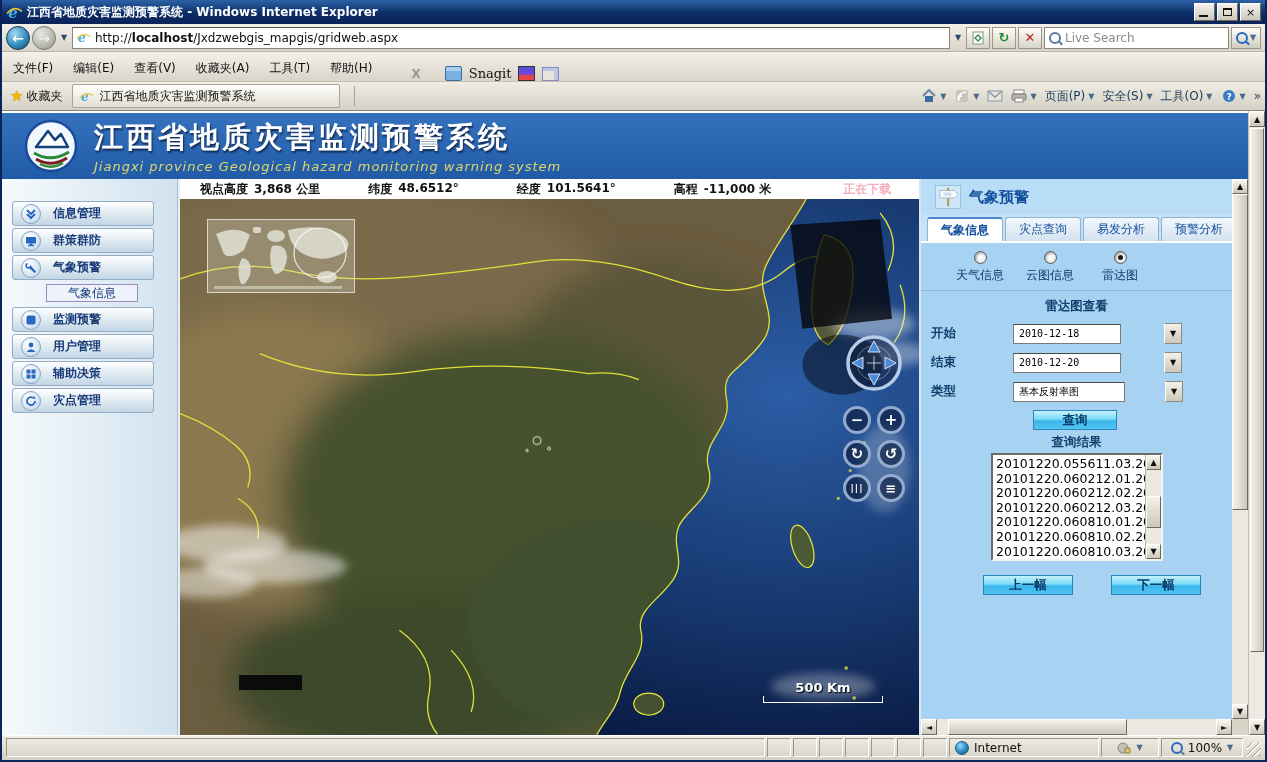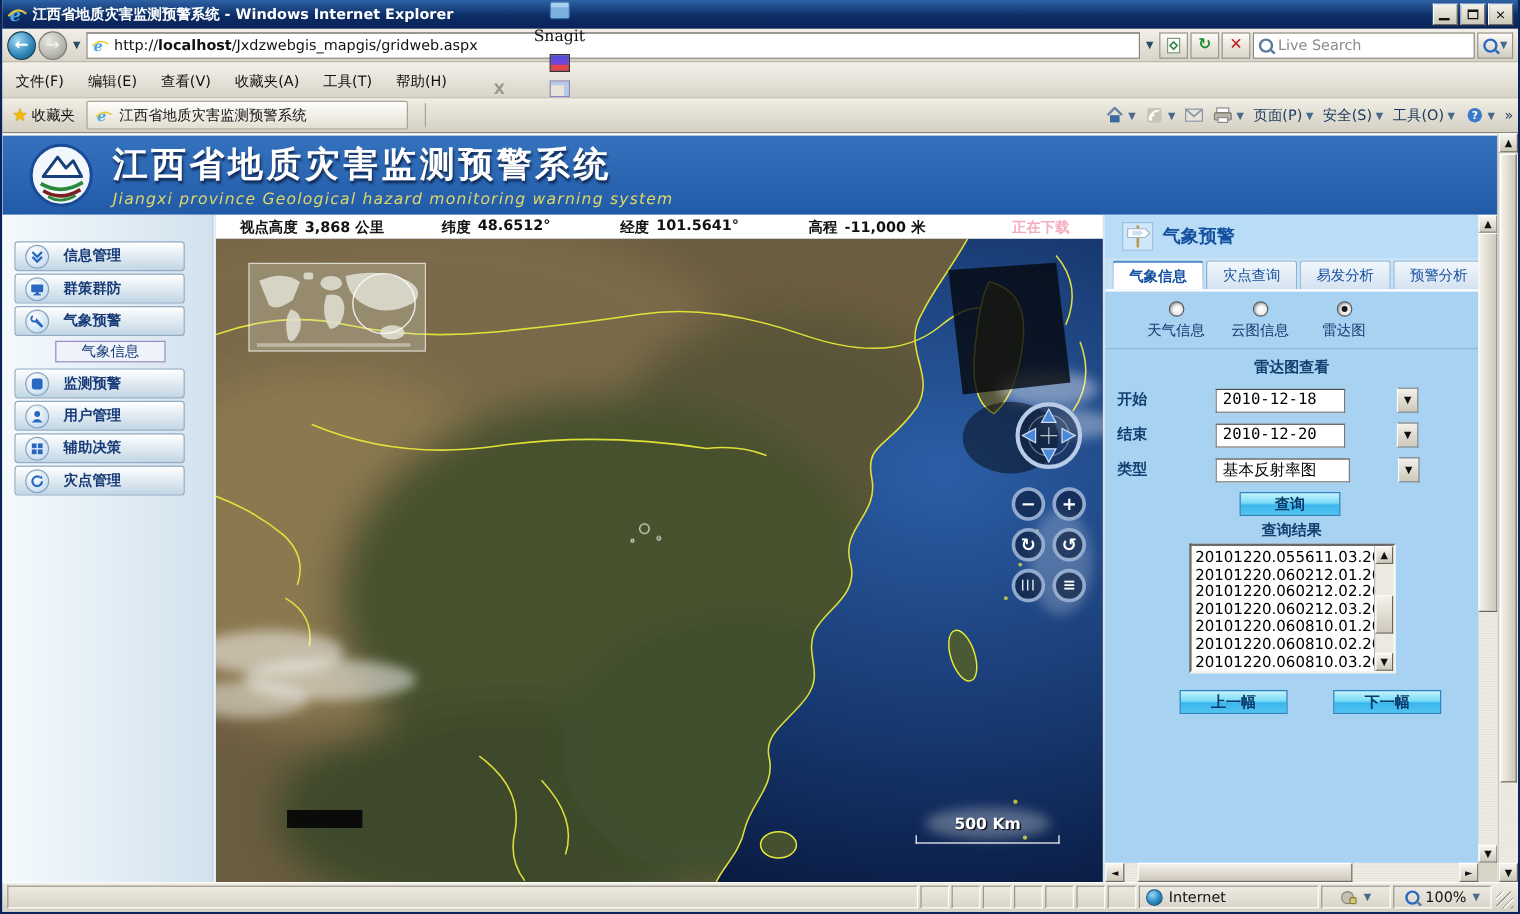--- a/index.html
+++ b/index.html
@@ -31,21 +31,21 @@
   .searchbox input::placeholder { color:#8a8a8a; }
   .mag { width:12px; height:12px; border:2px solid #5a7a9a; border-radius:50%; position:relative; flex:0 0 auto; }
   .mag::after { content:""; position:absolute; width:5px; height:2px; background:#5a7a9a; transform:rotate(45deg); right:-4px; bottom:-2px; }
   .srchbtn { width:30px; height:22px; background:linear-gradient(#fdfcf8,#d0ccc0); border:1px solid #9a968a; display:flex; align-items:center; justify-content:center; gap:2px; }
   .srchbtn .mag { border-color:#2a6ac0; } .srchbtn .mag::after { background:#2a6ac0; }
 
   
   .menubar { height:30px; background:linear-gradient(#f4f1ea,#d8d4c8); display:flex; align-items:flex-end; padding:0 2px; gap:2px; border-bottom:1px solid #c4c0b4; flex:0 0 auto; }
   .menu-item { font-size:12px; color:#111; padding:4px 9px; }
   .tb-x { color:#9a968a; font-weight:bold; font-size:12px; margin:0 22px 0 28px; }
-  .snagit-grp { display:flex; align-items:center; gap:7px;flex-direction:column; }
+  .snagit-grp { display:flex; align-items:center; gap:7px; }
   .snagit-ico { width:17px; height:15px; background:#7ab0e0; border:1px solid #3a6aa0; border-radius:2px; box-shadow:inset 0 4px 0 #a8d0f0; }
   .snagit-lbl { font-size:13px; color:#111; font-family:"DejaVu Serif","Liberation Serif",serif; }
   .snagit-ico2 { width:17px; height:15px; background:linear-gradient(#5050d8,#9a3ae0); border:1px solid #333; box-shadow:inset 0 -5px 0 #e04848; }
   .snagit-ico3 { width:17px; height:14px; background:#e8e4da; border:1px solid #8a86c0; box-shadow:inset -4px 3px 0 #b8c8e8; }
 
   
   .favbar { height:28px; background:linear-gradient(#f0ede4,#d4d0c4); display:flex; align-items:center; padding:0 4px; flex:0 0 auto; }
   .star { color:#f4b800; font-size:15px; margin:0 3px 0 4px; text-shadow:0 0 1px #a07800; }
   .fav-lbl { font-size:12px; color:#111; margin-right:10px; }
   .tab { width:268px; height:24px; background:linear-gradient(#fefefb,#e2ded2); border:1px solid #a8a498; border-radius:2px; display:flex; align-items:center; gap:5px; padding:0 6px; font-size:12px; color:#111; }
@@ -106,21 +106,21 @@
   .tabitem.active { background:#fff; font-weight:bold; border-top:2px solid #4a8ac8; }
   .panel-blue { flex:1; background:#a8d2f2; border-top:2px solid #ffffff; padding-top:8px; overflow:hidden; }
   .radios { display:flex; padding-left:28px; gap:8px; border-bottom:1px solid #8cb8dc; padding-bottom:6px; }
   .radio-col { width:62px; display:flex; flex-direction:column; align-items:center; gap:3px; }
   .radio { width:13px; height:13px; border-radius:50%; background:radial-gradient(#ffffff,#e0e0e0); border:1px solid #5a5a5a; box-shadow:inset 1px 1px 2px #9a9a9a; position:relative; cursor:pointer; }
   .radio.checked::after { content:""; position:absolute; left:3px; top:3px; width:5px; height:5px; border-radius:50%; background:#1a1a1a; }
   .radio-lbl { font-size:12px; color:#123a6e; }
   .sect-title { text-align:center; font-size:12.5px; font-weight:bold; color:#12406e; margin:7px 0 4px; }
   .frow { display:flex; align-items:center; margin:8px 0 8px 10px;gap:40px; }
   .frow .flabel { width:42px; font-size:12.5px; font-weight:bold; color:#12406e; }
-  .combo-input { width:108px; height:20px; background:#fff; border:1px solid #7a7a7a; border-top-color:#4a4a4a; font-size:13px; color:#000; display:flex; align-items:center; padding-left:5px; font-family:"DejaVu Sans Mono","Liberation Mono",monospace; }
+  .combo-input { width:108px; height:20px; background:#fff; border:1px solid #7a7a7a; border-top-color:#4a4a4a; font-size:10px; color:#000; display:flex; align-items:center; padding-left:5px; font-family:"DejaVu Sans Mono","Liberation Mono",monospace; }
   .combo-btn { width:18px; height:21px; background:linear-gradient(#f4f1ea,#cdc8ba); border:1px solid #8a8a8a; border-left-color:#fff; display:flex; align-items:center; justify-content:center; font-size:8px; color:#111; margin-left:3px; cursor:pointer; }
   .combo-btn.attached { margin-left:0; }
   .cyan-btn { height:20px; background:linear-gradient(#c4f2fc 0%,#7adcf6 45%,#3ab6ec 55%,#52c4f0 100%); border:1px solid #2a84c0; color:#0a3a6a; font-size:12.5px; font-weight:bold; display:flex; align-items:center; justify-content:center; cursor:pointer; }
   .query-btn { width:84px; margin:4px 0 0 112px; }
   .results-lbl { text-align:center; font-size:12.5px; font-weight:bold; color:#12406e; margin:4px 0 2px; }
   .listwrap { width:172px; height:108px; margin-left:70px; background:#fff; border:2px solid; border-color:#6a6a6a #f4f4f0 #f4f4f0 #6a6a6a; display:flex; }
   .listrows { flex:1; overflow:hidden; padding-top:1px; }
   .listrow { font-size:12.5px; color:#000; height:14.6px; white-space:nowrap; padding-left:3px; cursor:default; }
   .lscroll { width:16px; background:#ece9e0; display:flex; flex-direction:column; border-left:1px solid #b8b4a8; }
   .sarrow { height:15px; background:linear-gradient(#f8f6f0,#cdc8ba); border:1px solid; border-color:#fff #6d685c #6d685c #fff; font-size:8px; color:#111; display:flex; align-items:center; justify-content:center; cursor:pointer; }

